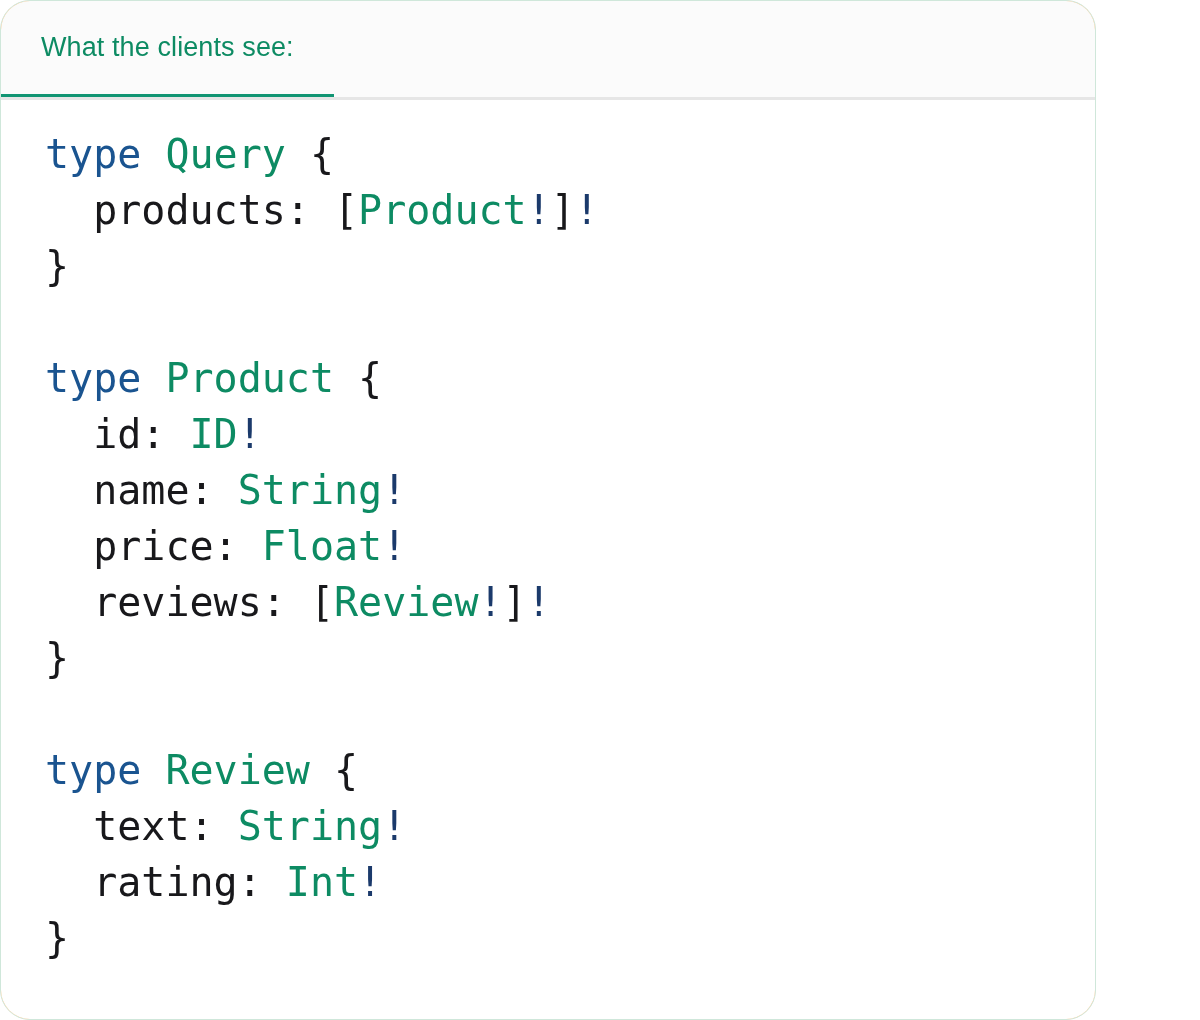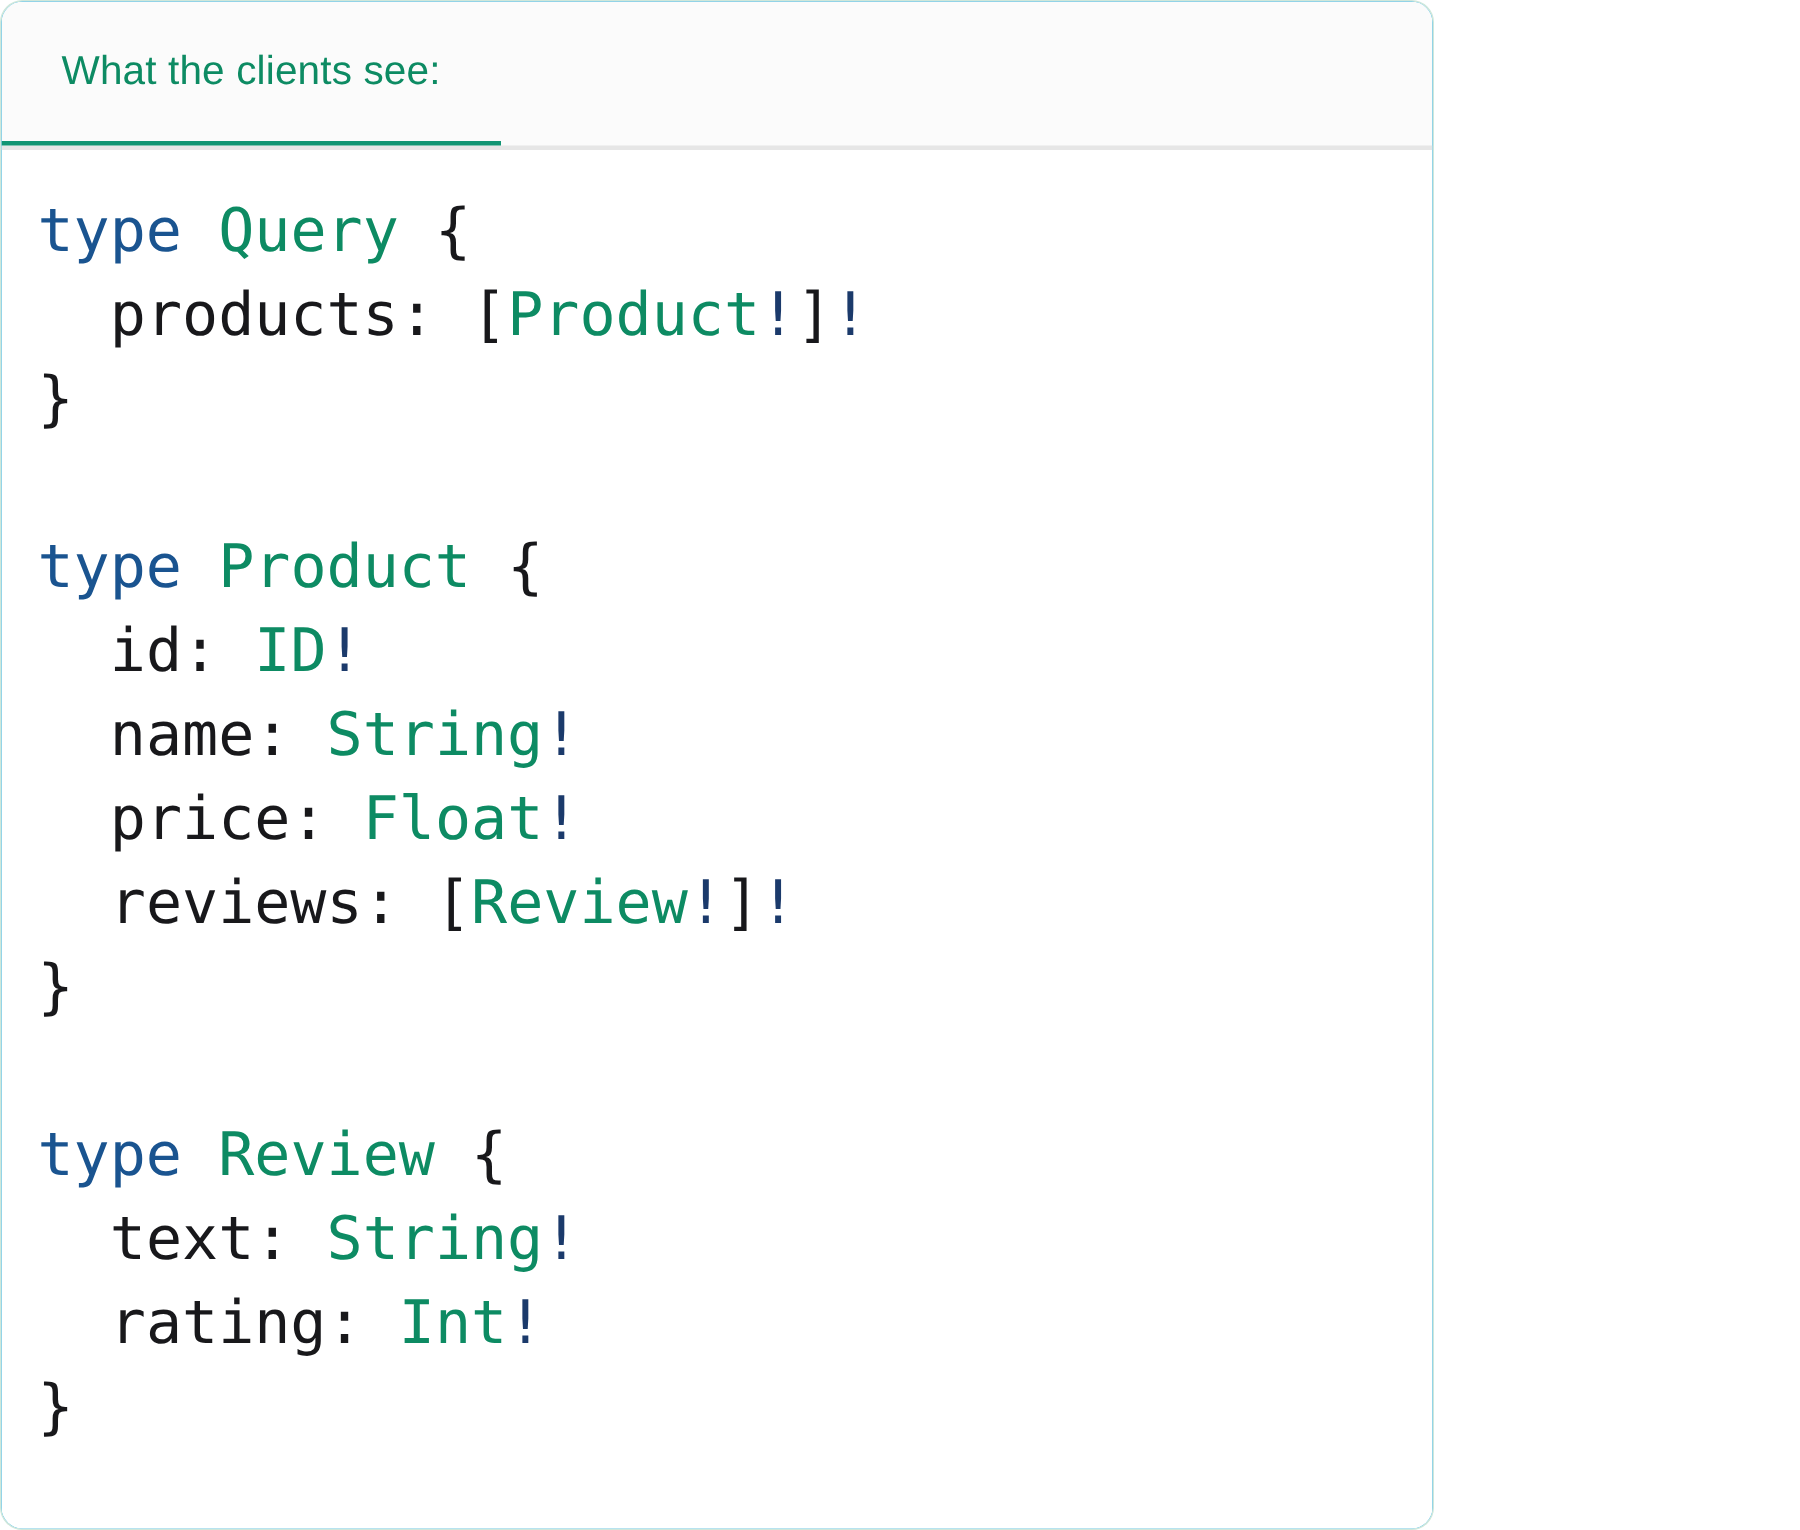--- a/index.html
+++ b/index.html
@@ -10,25 +10,25 @@
   body {
     width: 1200px;
     height: 1020px;
     font-family: "Liberation Sans", sans-serif;
     overflow: hidden;
   }
 
   #card {
     position: relative;
     box-sizing: border-box;
-    width: 956px;
+    width: 1096px;
     height: 1020px;
-    background: #0ea5e9;
+    background: #fdba74;
     border: 1px solid #cfe7da;
-    border-radius: 15px;
+    border-radius: 30px;
     overflow: hidden;
   }
 
   
   #tabbar {
     position: relative;
     box-sizing: border-box;
     height: 99px;
     background: #fbfbfb;
     border-bottom: 3px solid #e6e6e6;
@@ -59,21 +59,21 @@
   .tab.active {
     border-bottom-color: #119573;
   }
   .tab.active .tab-label {
     color: #0d8b63;
   }
 
   
   #code-body {
     box-sizing: border-box;
-    padding: 26px 40px 40px 24px;
+    padding: 26px 40px 40px 44px;
     background: #ffffff;
     height: calc(1020px - 99px);
   }
 
   pre#code-block {
     margin: 0;
     padding: 0;
     font-family: "DejaVu Sans Mono", monospace;
     font-size: 40px;
     line-height: 56px;

